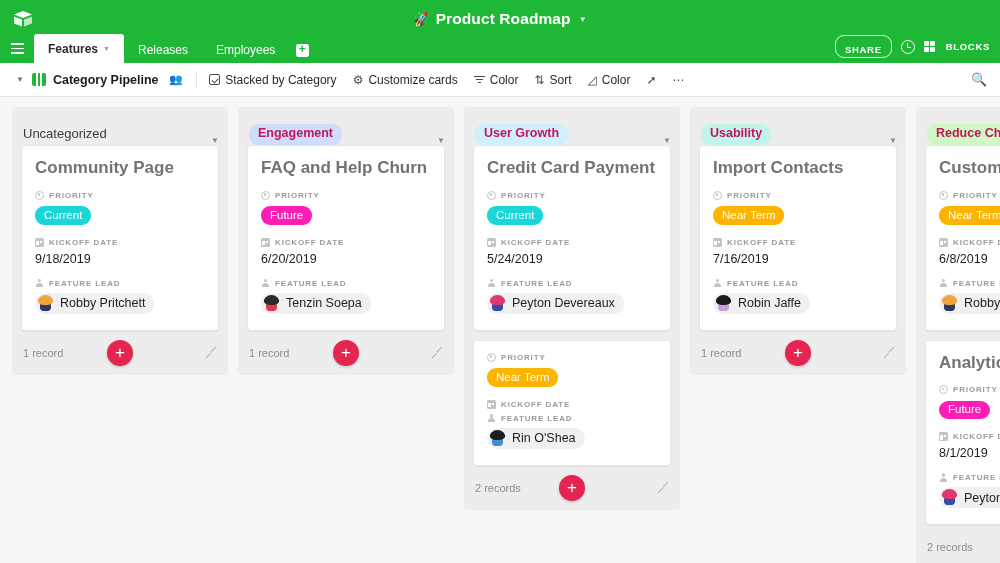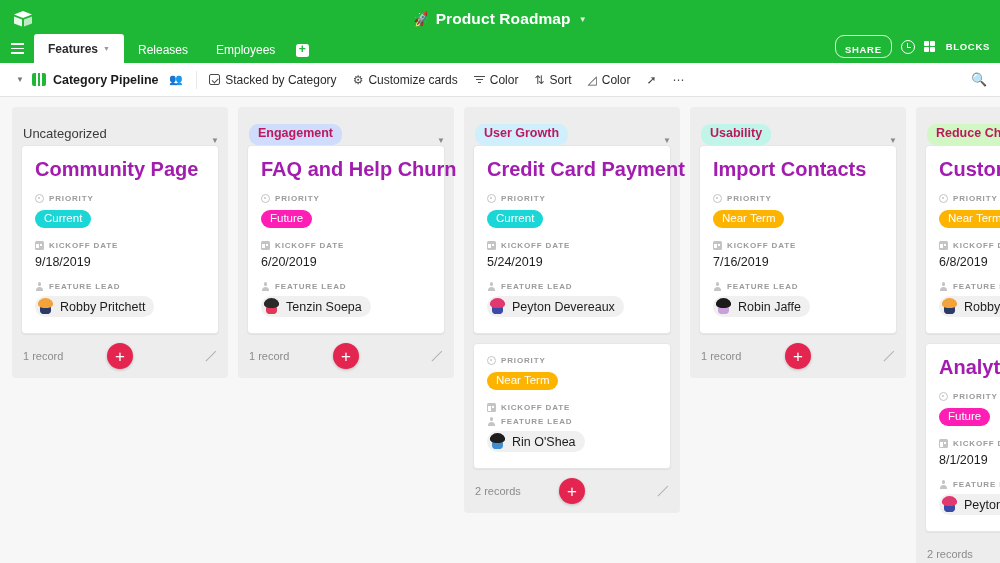--- a/index.html
+++ b/index.html
@@ -197,21 +197,21 @@
   .stack-caret { margin-left: auto; color: #8a8a8a; font-size: 8px; }
 
   .cards { padding: 0 9px; display: flex; flex-direction: column; gap: 9px; }
   .card {
     background: #fff; border-radius: 4px;
     border: 1px solid #e6e6e6;
     box-shadow: 0 1px 1px rgba(0,0,0,.05);
     padding: 12px 13px 14px;
   }
   .card-title {
-    font-size: 20px; font-weight: bold; color: #a21caf;
+    font-size: 17px; font-weight: bold; color: #737373;
     margin-bottom: 13px; line-height: 1.15;
     white-space: nowrap;
   }
   .field-label {
     display: flex; align-items: center; gap: 5px;
     font-size: 8px; letter-spacing: .85px; color: #9b9b9b;
     font-weight: bold; margin-bottom: 5px;
   }
   .fi { display:inline-flex; align-items:center; justify-content:center; }
   .ico-circle {

